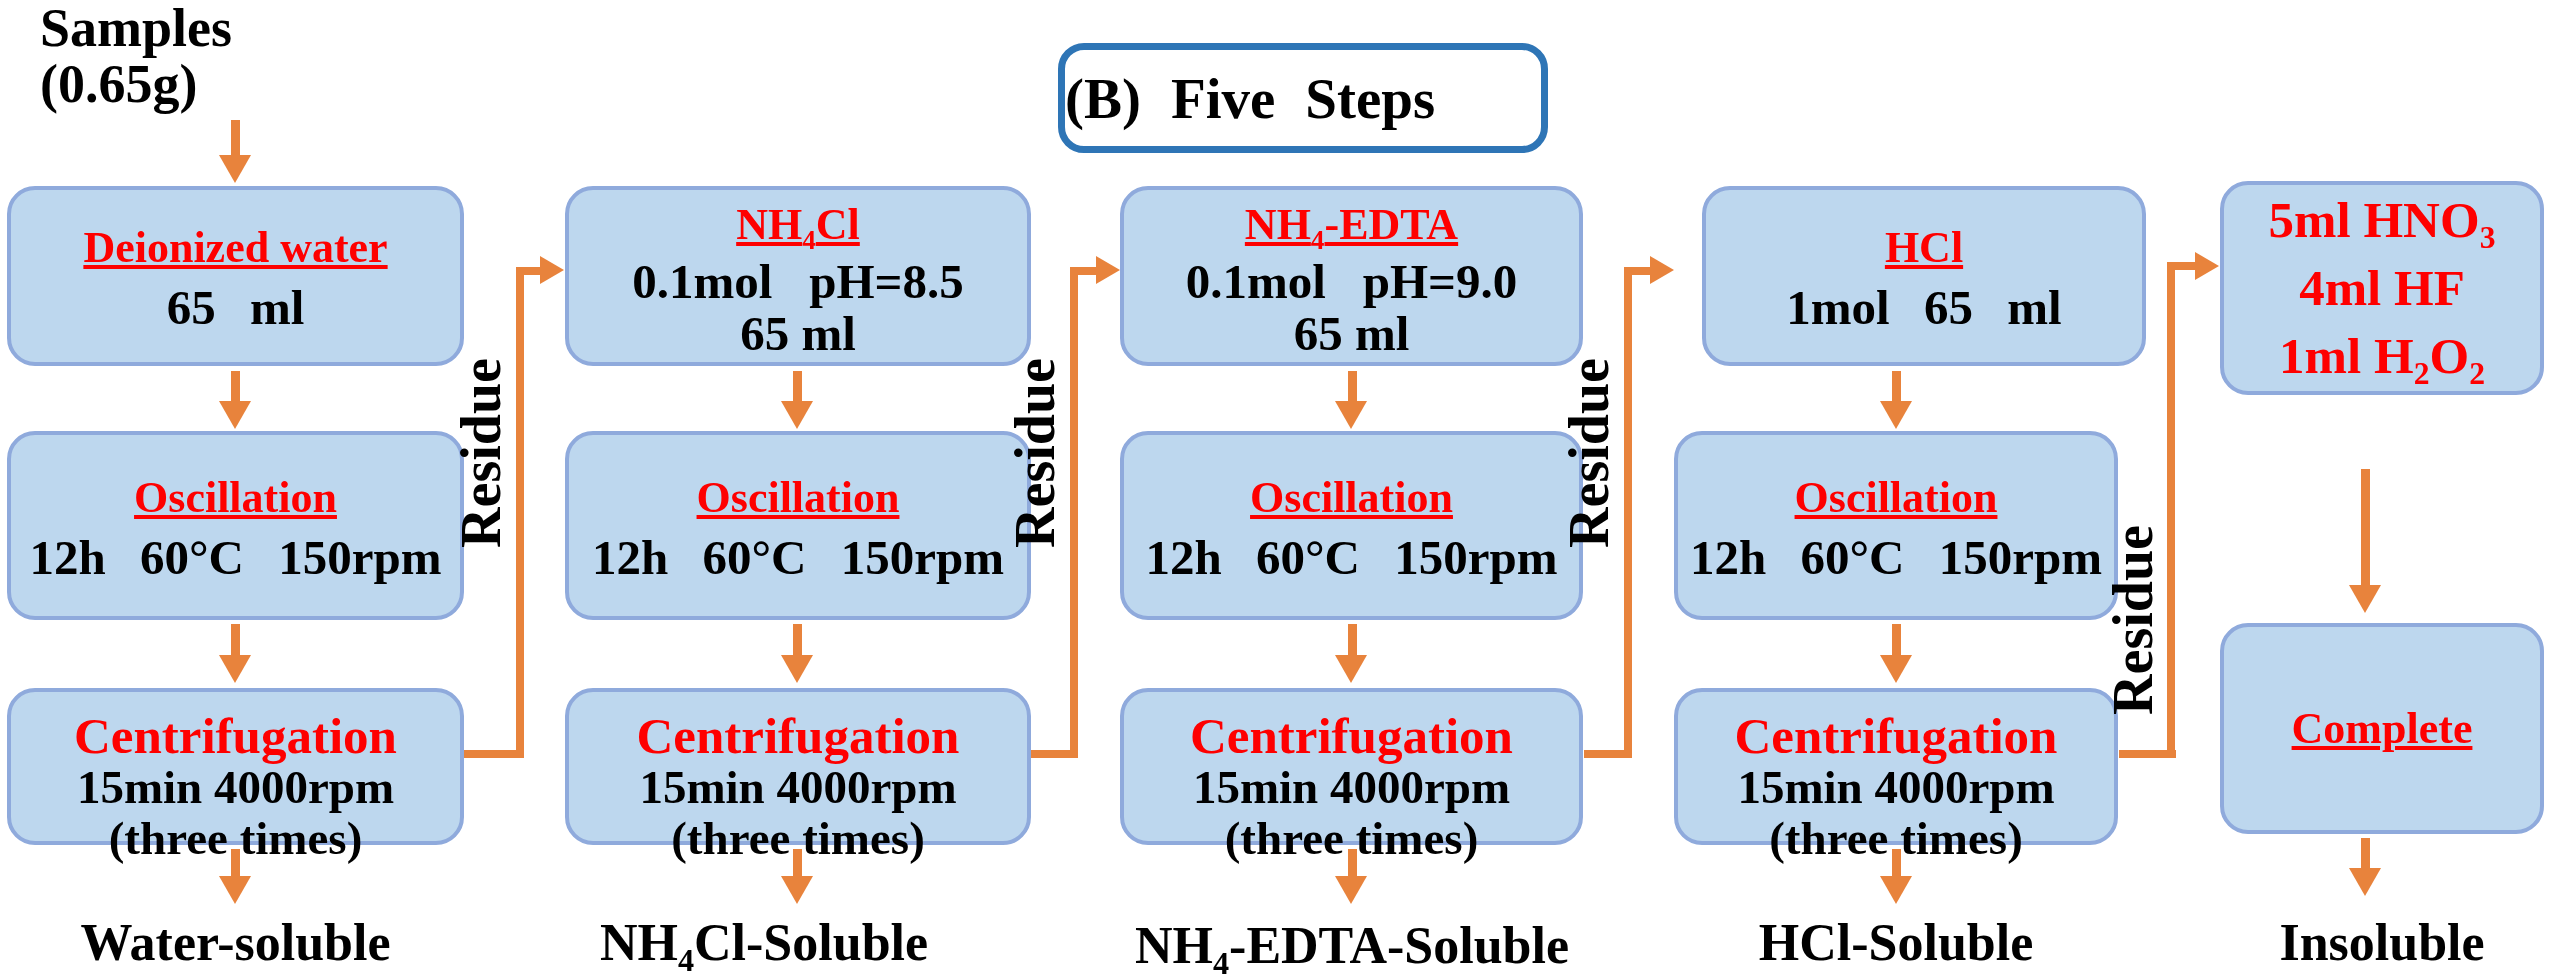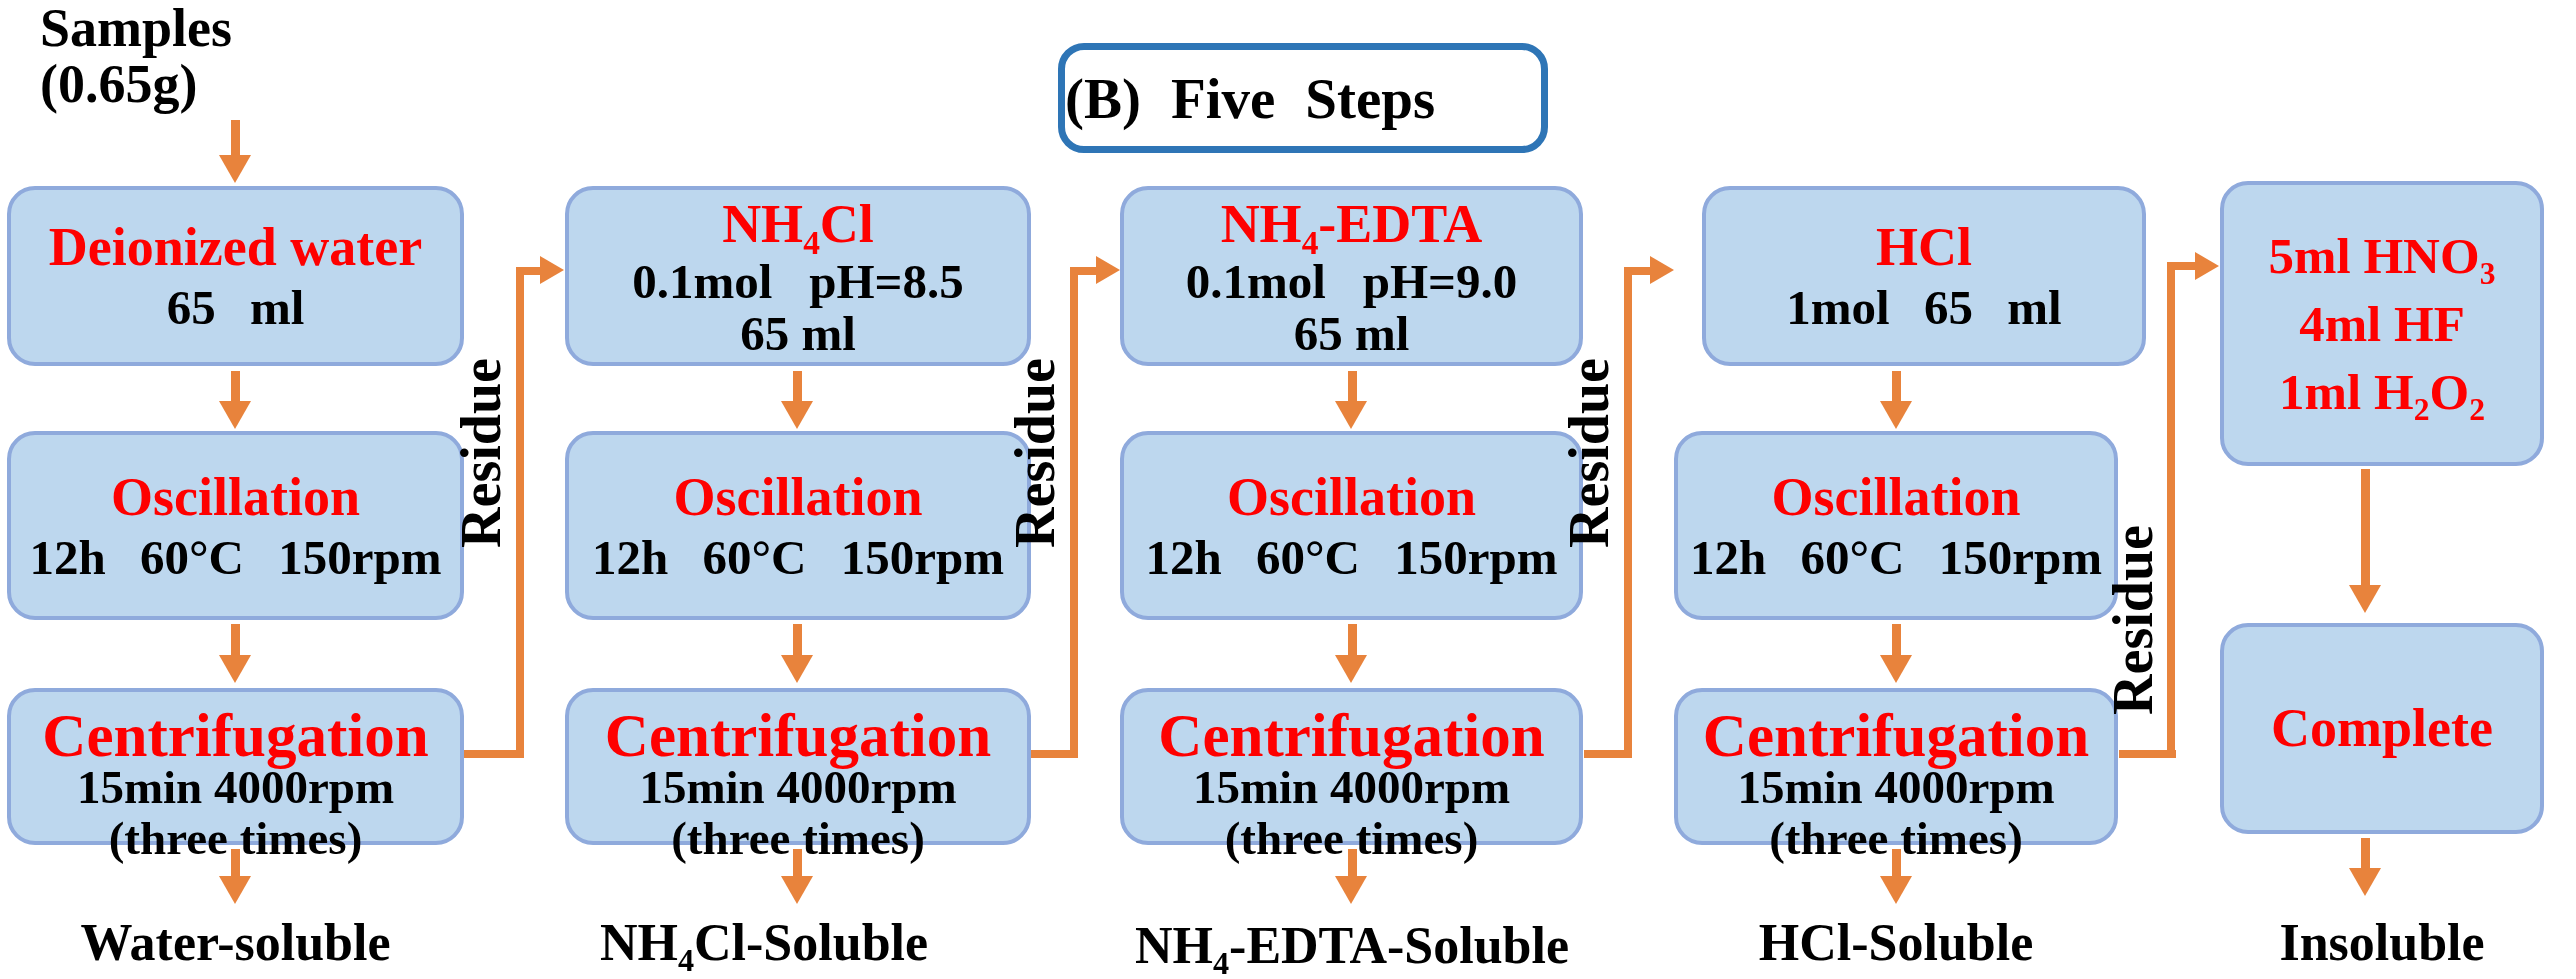--- a/index.html
+++ b/index.html
@@ -4,24 +4,24 @@
 <style>
   html,body{margin:0;padding:0;background:#ffffff;}
   #canvas{position:relative;width:2576px;height:979px;background:#ffffff;overflow:hidden;
           font-family:"Liberation Serif","DejaVu Serif",serif;}
   
   .box{position:absolute;background:#BDD7EE;border:4.4px solid #8FAADC;border-radius:28px;
        box-sizing:border-box;display:flex;flex-direction:column;align-items:center;
        justify-content:center;text-align:center;}
   .red{color:#FE0000;font-weight:bold;}
   .blk{color:#000000;font-weight:bold;}
-  .l-title{font-size:54px;line-height:63px;}
+  .l-title{font-size:44px;line-height:63px;text-decoration:underline;}
   .l-sub{font-size:49px;line-height:57px;word-spacing:0.45em;}
   .l-sub2{font-size:49px;line-height:52px;}
-  .cent-t{font-size:61px;line-height:52px;margin-top:40px;}
+  .cent-t{font-size:51px;line-height:52px;margin-top:40px;}
   .cent-s{font-size:47px;line-height:51px;}
   .chem{font-size:51px;line-height:68px;}
   
   .samples{position:absolute;color:#000;font-weight:bold;
            font-size:54px;line-height:56px;}
   
   .outlbl{position:absolute;text-align:center;color:#000;font-weight:bold;font-size:52px;}
   sub{font-size:0.62em;line-height:0;}
   
   .titlebox{position:absolute;left:1058px;top:43px;width:490px;height:110px;background:#fff;
@@ -190,21 +190,21 @@
 
   <div>
     <div class="oline" style="left:2119px;top:750px;width:57px;height:7.8px;"></div>
     <div class="oline" style="left:2167px;top:262px;width:7.8px;height:496px;"></div>
     <div class="oline" style="left:2175px;top:262px;width:22px;height:7.8px;"></div>
     <div class="hr" style="left:2195px;top:252px;"></div>
     <div class="residue" style="left:2133px;top:620px;">Residue</div>
   </div>
 
   <div>
-    <div class="box" style="left:2220px;top:181px;width:324px;height:285px;">
+    <div class="box" style="left:2220px;top:181px;width:324px;height:214px;">
       <div class="red chem"><span>5ml HNO</span><sub>3</sub></div>
       <div class="red chem">4ml HF</div>
       <div class="red chem"><span>1ml H</span><sub>2</sub><span>O</span><sub>2</sub></div>
     </div>
     <div class="oline" style="left:2361px;top:469px;width:8.7px;height:120px;"></div>
     <div class="hd" style="left:2349px;top:585px;"></div>
 
     <div class="box" style="left:2220px;top:623px;width:324px;height:211px;">
       <div class="red l-title">Complete</div>
     </div>

